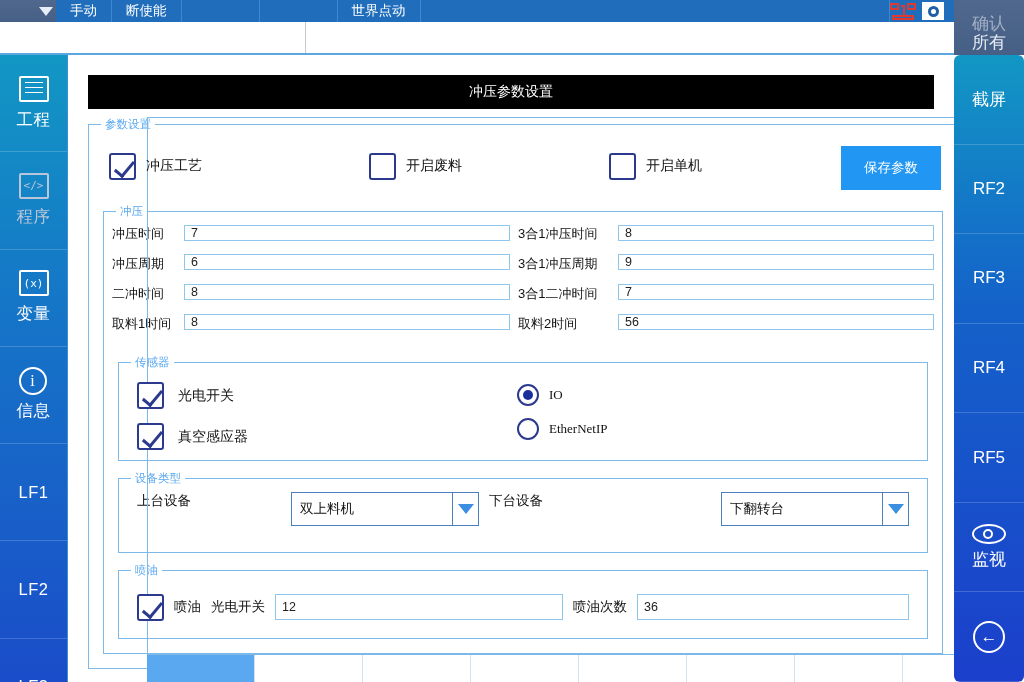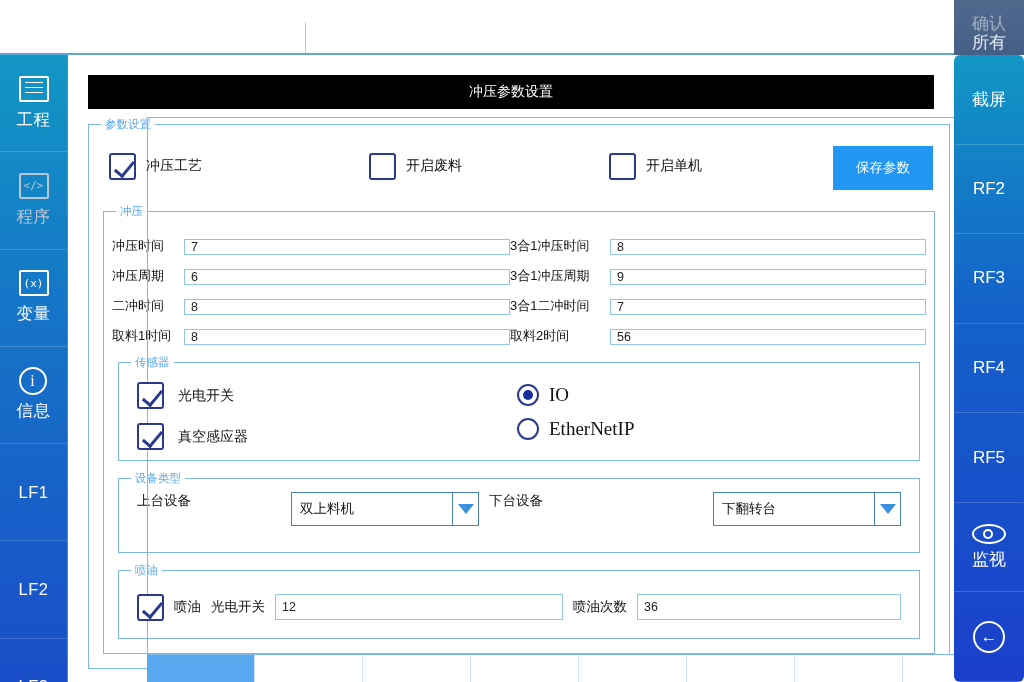--- a/index.html
+++ b/index.html
@@ -179,22 +179,22 @@
     position:absolute; right: 8px; top: 8px;
     width: 100px; height: 44px; background:#2196f3; color:#fff;
     display:flex; align-items:center; justify-content:center;
     font-size: 13.5px; border:none; cursor:pointer;
   }
 
   
   .stamp-wrap { display:flex; gap: 0px; }
   .stamp-col { display:flex; flex-direction:column; }
   .stamp-col.left { width: 398px; }
-  .stamp-col.right { width: 416px; }
-  .srow { display:flex; align-items:flex-end; height: 30px; }
+  .stamp-col.right { width: 416px; margin-left: 8px; }
+  .srow { display:flex; align-items:flex-start; height: 30px; }
   .slabel {
     width: 72px; font-size: 13px; color:#111;
     display:flex; align-items:center; justify-content:flex-start;
     white-space:nowrap;
   }
   .stamp-col.right .slabel { width: 100px; }
   .sinput {
     flex:1 1 auto; border: 1px solid #8ec6ec; border-top-width:1px;
     background:#fff; font-size: 12.5px; color:#222;
     display:flex; align-items:center; padding-left: 6px;
@@ -209,21 +209,21 @@
   .chk-line { display:flex; align-items:center; gap: 14px; }
   .radio-line { display:flex; align-items:center; gap: 10px; }
   .radio {
     width: 22px; height: 22px; border-radius:50%; border:2px solid #2b3a8c;
     background:#fff; position:relative; flex:0 0 auto;
   }
   .radio.on::after {
     content:""; position:absolute; left:4px; top:4px; width:10px; height:10px;
     border-radius:50%; background:#1a2f9e;
   }
-  .radio-lbl { font-size: 19px; color:#111; font-family:"Liberation Serif", serif;}
+  .radio-lbl { font-size: 13px; color:#111; font-family:"Liberation Serif", serif;}
 
   
   .dev-row { display:flex; align-items:flex-start; height: 52px; padding: 0 10px; }
   .dev-lbl { font-size: 13.5px; color:#111; white-space:nowrap; }
   .select {
     height: 34px; border: 1px solid #4a7fc0; background:#fff;
     display:flex; align-items:center; position:relative;
     font-size: 13.5px; color:#111;
   }
   .select .val { padding-left: 8px; flex:1 1 auto; }
@@ -265,20 +265,43 @@
   .content-frame {
     position:absolute; left: 79px; top: 62px; width: 864px; height: 590px;
     border: 1px solid #7db9e8; pointer-events:none;
   }
 </style>
 </head>
 <body>
 
 <div id="root">
 
+  <div class="topbar">
+    <div class="topbar-left-pad">
+      <div class="tri-down"></div>
+    </div>
+    <div class="tb-item">手动</div>
+    <div class="tb-item">断使能</div>
+    <div class="tb-item blank"></div>
+    <div class="tb-item blank"></div>
+    <div class="tb-item">世界点动</div>
+    <div class="tb-spacer"></div>
+    <div class="tb-icons">
+      <div class="robot-icon">
+        <i class="a"></i>
+          <i class="b"></i>
+          <i class="c"></i>
+          <i class="d"></i>
+      </div>
+      <div class="pwr-box">
+        <div class="pwr-ring"></div>
+      </div>
+    </div>
+    <div class="topbar-right-pad"></div>
+  </div>
 
   <div class="secondrow">
     <div class="sr-cellA"></div>
     <div class="sr-cellB"></div>
     <div class="sr-tail"></div>
   </div>
 
   <div class="sidebar-left">
     <div class="sb-item">
       <div class="sb-icon">

